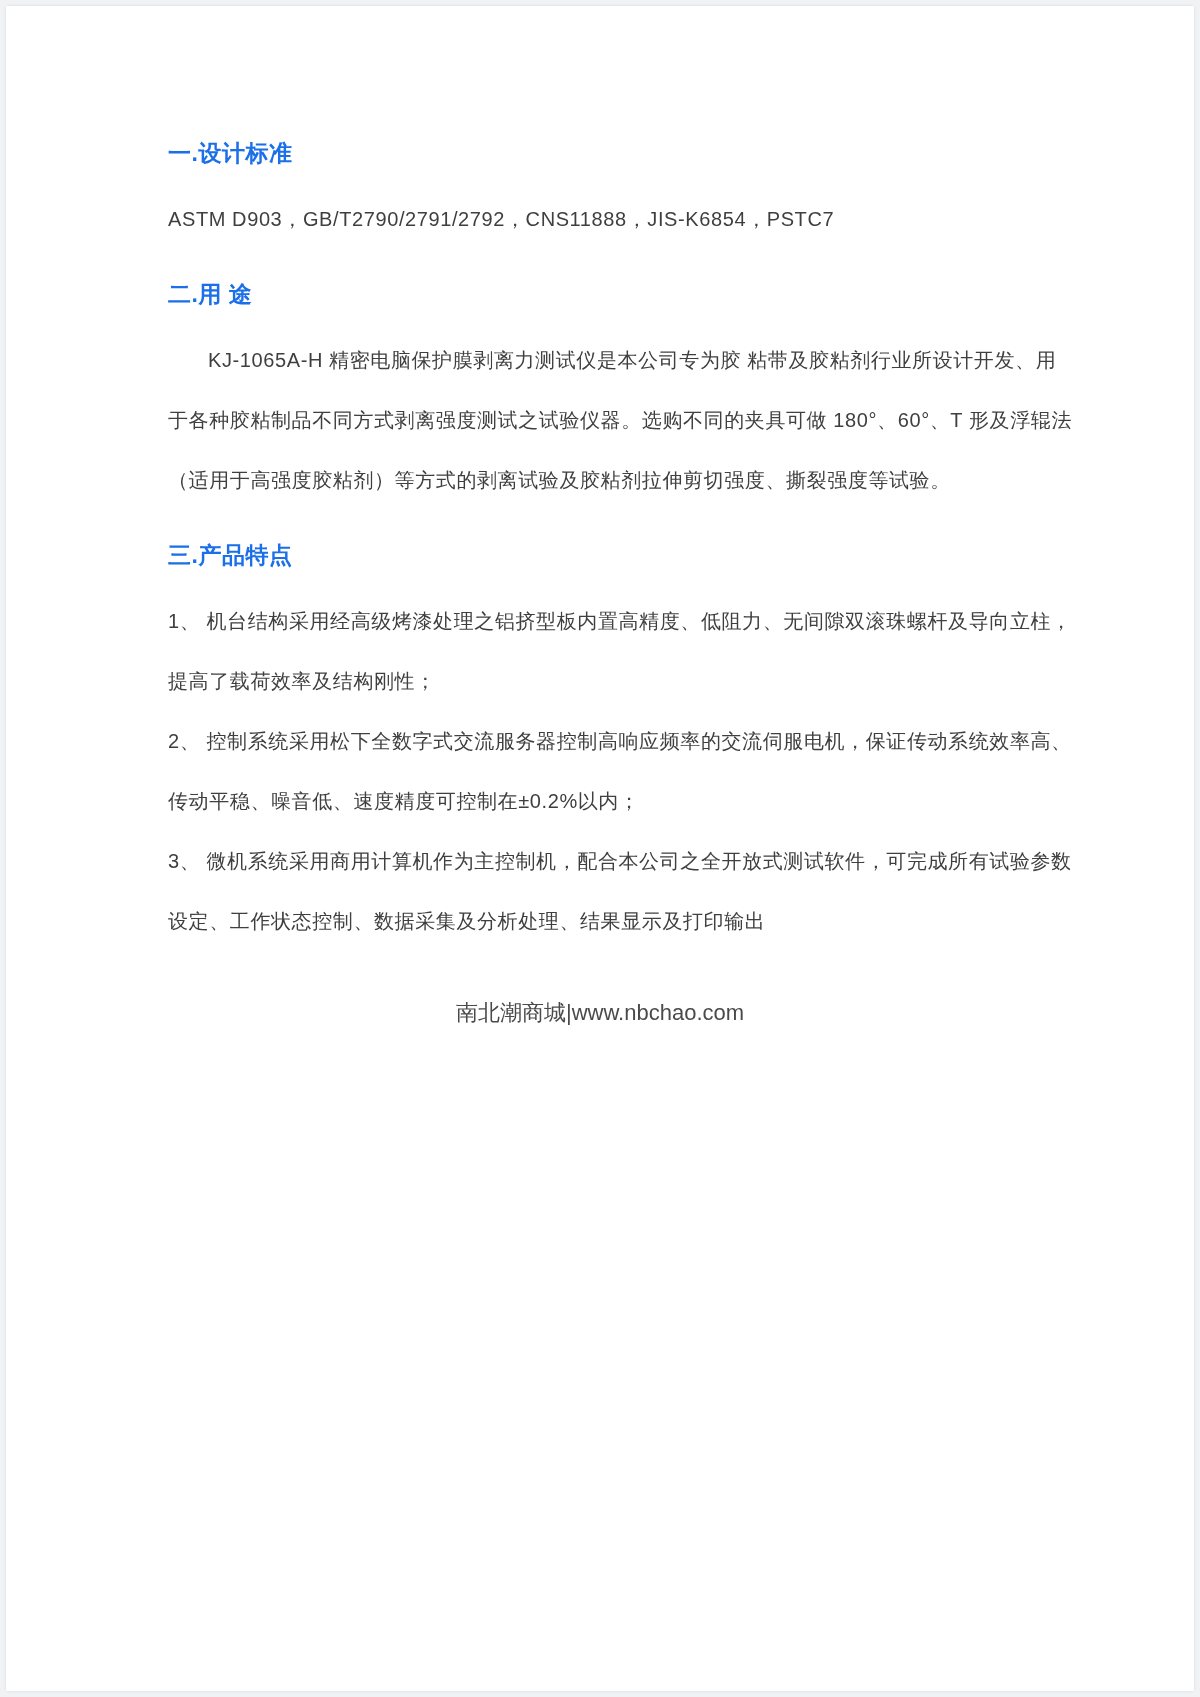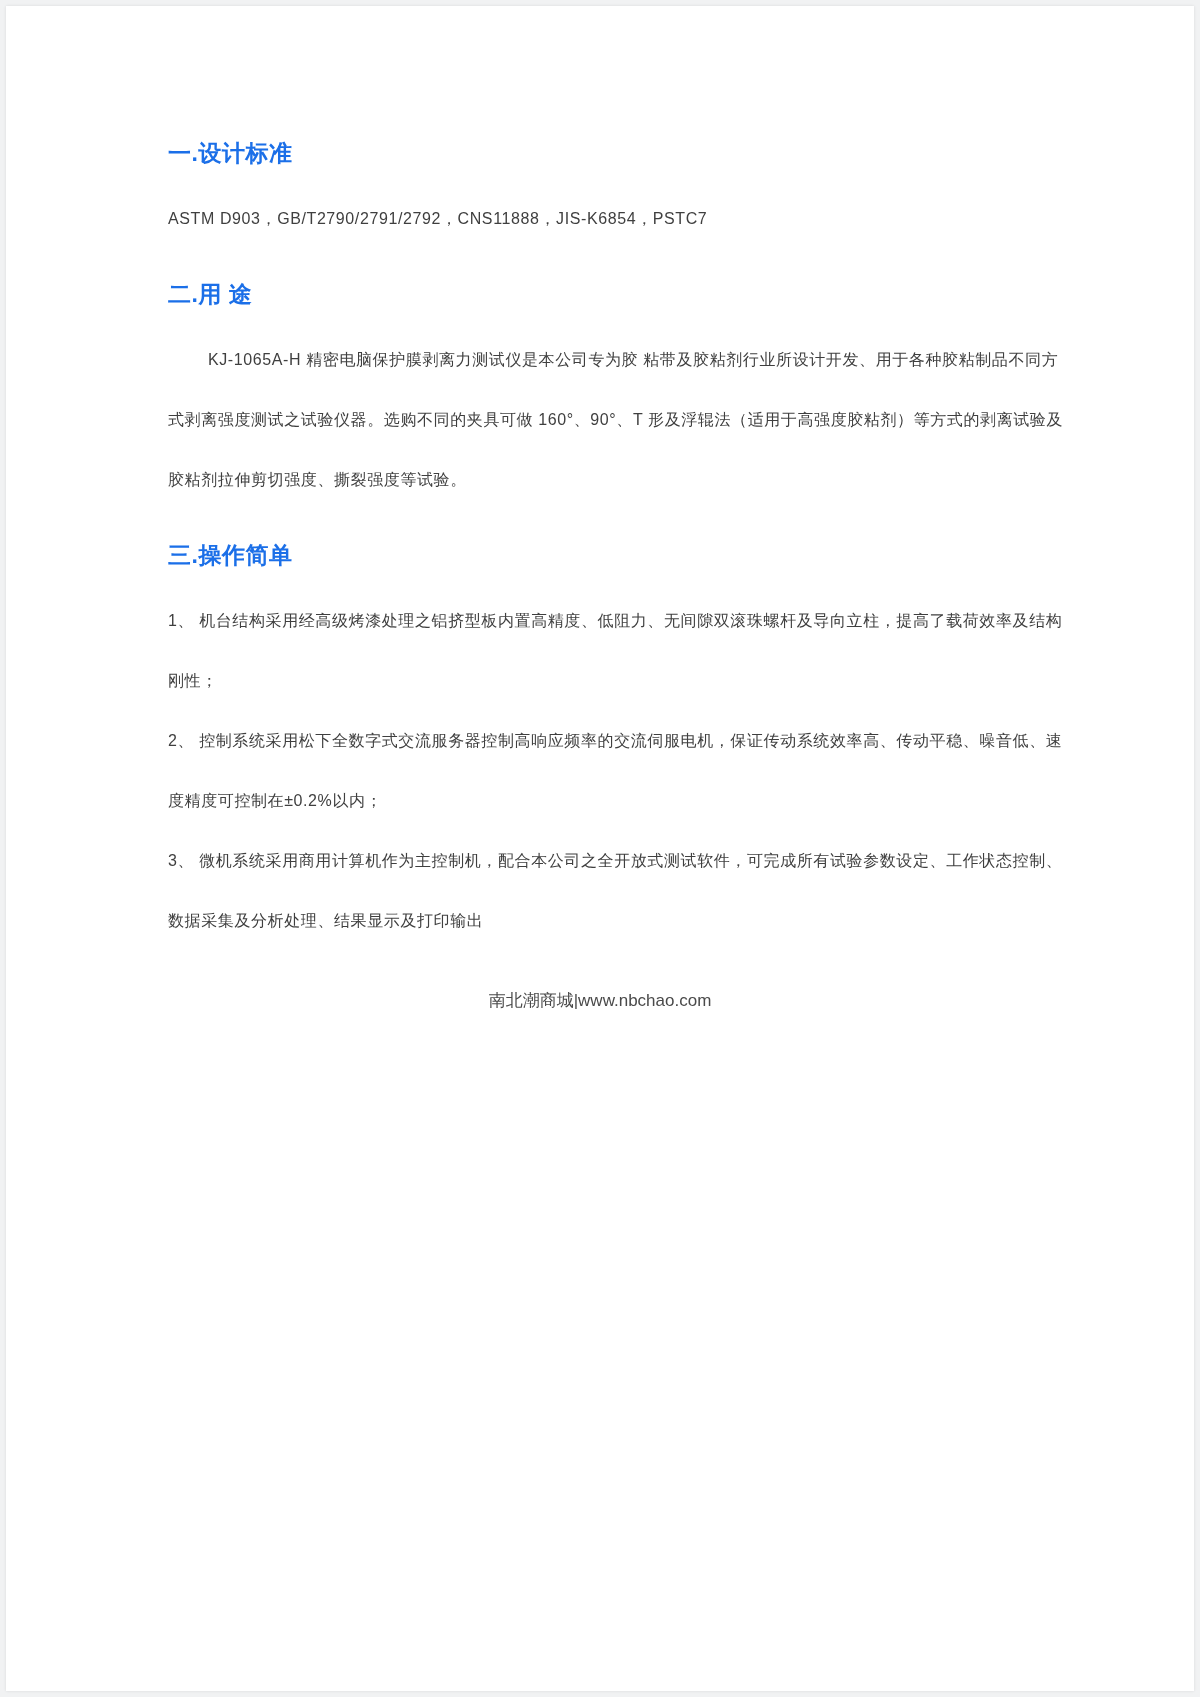--- a/index.html
+++ b/index.html
@@ -33,53 +33,53 @@
     color: var(--heading-color, #1b6fe8);
     font-size: 23px;
     line-height: 27px;
     font-weight: bold;
     margin: 0 0 22px 0;
     padding: 0;
     letter-spacing: 0.5px;
   }
   p.para {
     color: var(--body-color, #3f3f3f);
-    font-size: 16px;
+    font-size: 20px;
     line-height: 60px;
     margin: 0;
     padding: 0;
     letter-spacing: 0.6px;
     text-align: left;
     word-break: break-word;
   }
   p.para.indent {
     text-indent: 40px;
   }
   .page-footer {
-    margin-top: 38px;
+    margin-top: 50px;
     text-align: center;
     color: var(--footer-color, #4a4a4a);
-    font-size: 17px;
+    font-size: 22px;
     line-height: 24px;
   }
 </style>
 </head>
 <body>
 
 <div class="page">
   <div class="content">
       <section class="doc-section">
         <h2 class="sec-heading">一.设计标准</h2>
         <p class="para">ASTM D903，GB/T2790/2791/2792，CNS11888，JIS-K6854，PSTC7</p>
       </section>
       <section class="doc-section">
         <h2 class="sec-heading">二.用 途</h2>
-        <p class="para indent">KJ-1065A-H 精密电脑保护膜剥离力测试仪是本公司专为胶 粘带及胶粘剂行业所设计开发、用于各种胶粘制品不同方式剥离强度测试之试验仪器。选购不同的夹具可做 160°、90°、T 形及浮辊法（适用于高强度胶粘剂）等方式的剥离试验及胶粘剂拉伸剪切强度、撕裂强度等试验。</p>
+        <p class="para indent">KJ-1065A-H 精密电脑保护膜剥离力测试仪是本公司专为胶 粘带及胶粘剂行业所设计开发、用于各种胶粘制品不同方式剥离强度测试之试验仪器。选购不同的夹具可做 180°、60°、T 形及浮辊法（适用于高强度胶粘剂）等方式的剥离试验及胶粘剂拉伸剪切强度、撕裂强度等试验。</p>
       </section>
       <section class="doc-section">
-        <h2 class="sec-heading">三.操作简单</h2>
+        <h2 class="sec-heading">三.产品特点</h2>
         <p class="para">1、 机台结构采用经高级烤漆处理之铝挤型板内置高精度、低阻力、无间隙双滚珠螺杆及导向立柱，提高了载荷效率及结构刚性；</p>
         <p class="para">2、 控制系统采用松下全数字式交流服务器控制高响应频率的交流伺服电机，保证传动系统效率高、传动平稳、噪音低、速度精度可控制在±0.2%以内；</p>
         <p class="para">3、 微机系统采用商用计算机作为主控制机，配合本公司之全开放式测试软件，可完成所有试验参数设定、工作状态控制、数据采集及分析处理、结果显示及打印输出</p>
       </section>
     </div>
   <div class="page-footer">南北潮商城|www.nbchao.com</div>
 </div>
 
 </body></html>

